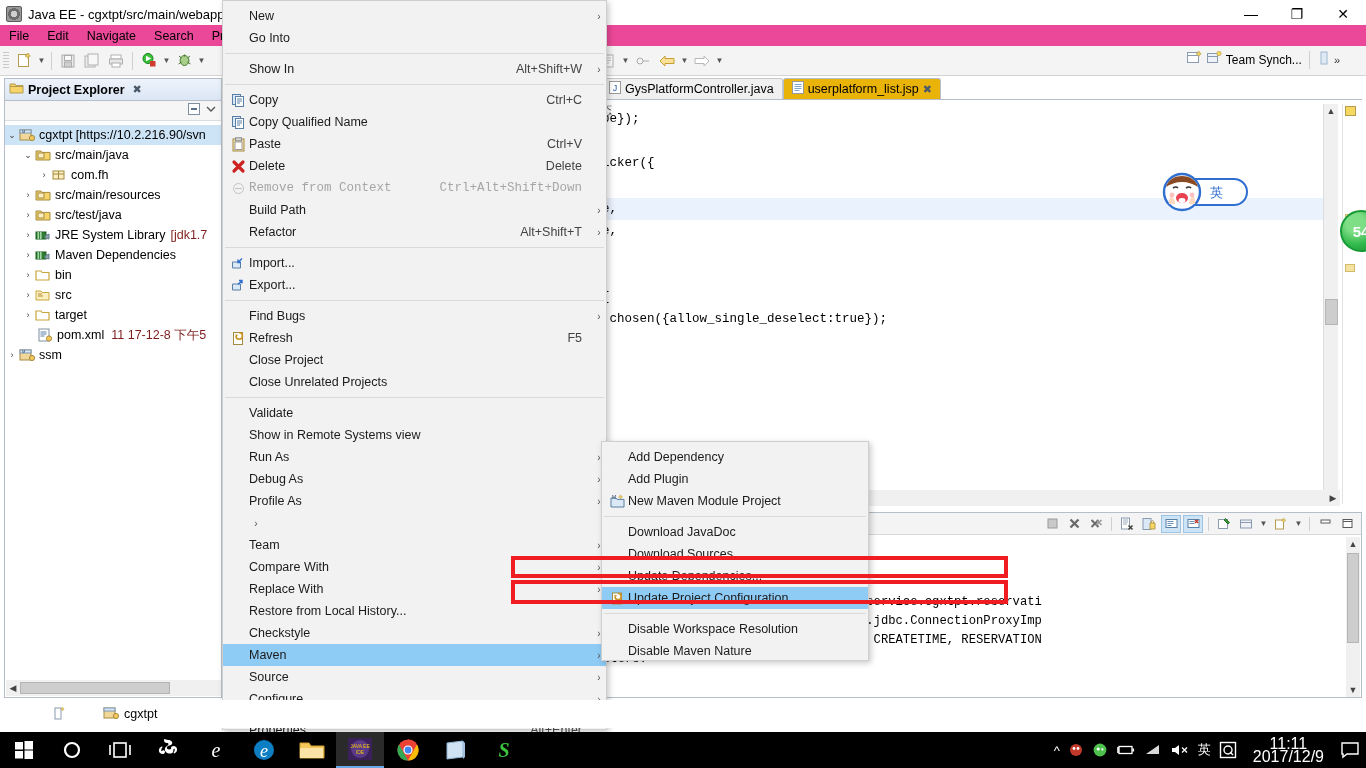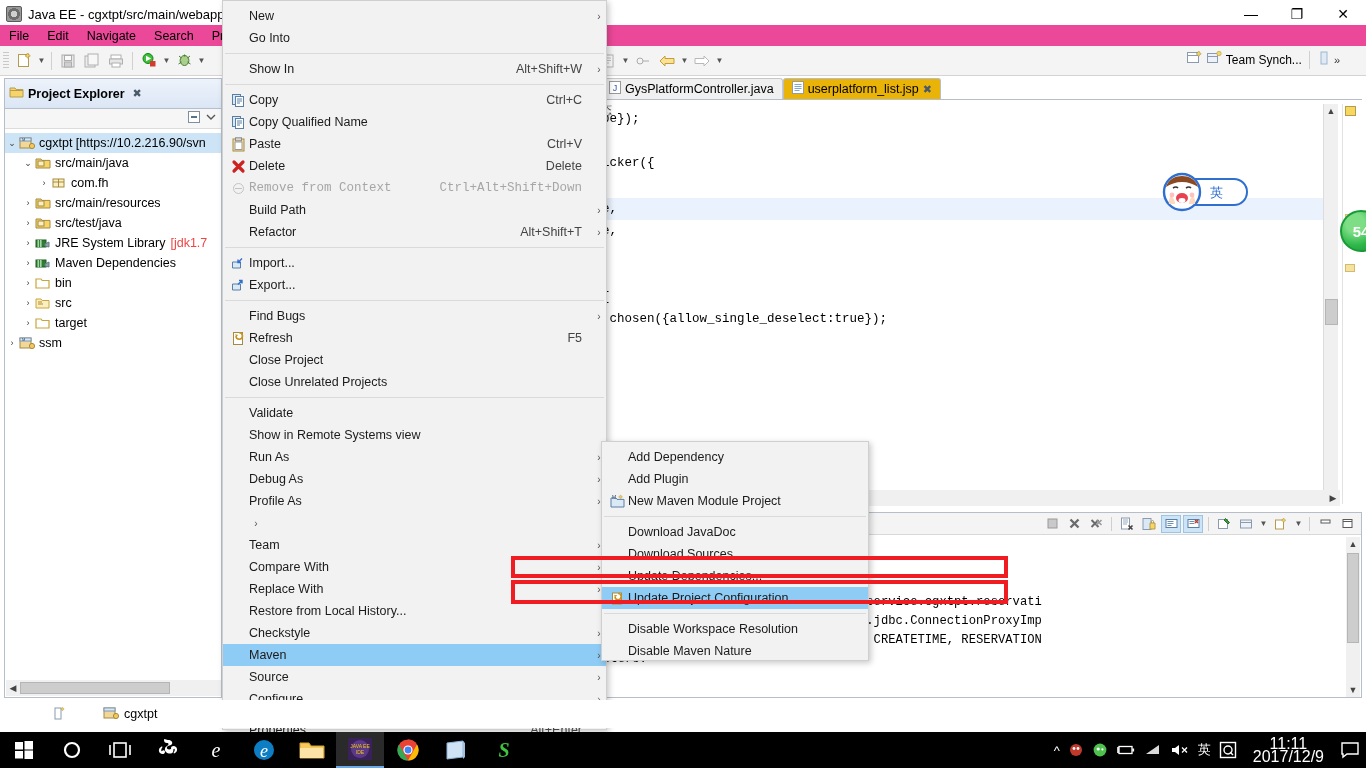--- a/index.html
+++ b/index.html
@@ -54,34 +54,34 @@
 
   .team-synch { display:flex; align-items:center; gap:3px; font-size:12px; color:#000;
                 position:absolute; right:26px; top:4px; }
 
   
   .explorer {
     position:absolute; left:4px; top:78px; width:218px; height:620px;
     background:#ffffff; border:1px solid #b6bec9;
   }
   .explorer-tab {
-    height:30px; display:flex; align-items:center; gap:4px; padding-left:4px;
+    height:22px; display:flex; align-items:center; gap:4px; padding-left:4px;
     background:linear-gradient(to bottom,#eef3fb 0%,#dbe6f5 100%);
     border-bottom:1px solid #b6bec9;
     font-size:12.5px; font-weight:bold; color:#000;
   }
   .explorer-tab .close-x { margin-left:4px; font-size:11px; color:#4a5a6a; font-weight:normal; }
   .explorer-toolbar { height:20px; background:#f6f6f6; border-bottom:1px solid #dcdcdc;
                       display:flex; align-items:center; justify-content:flex-end; padding-right:4px; gap:3px;}
   .tree { padding:4px 0 0 0; font-size:12.5px; color:#000; }
   .tree-row { height:20px; display:flex; align-items:center; white-space:nowrap; }
   .tree-row.selected { background:#cde4f7; }
   .twisty { width:14px; text-align:center; font-size:9px; color:#3c3c3c; flex:0 0 14px; }
   .node-icon { width:16px; height:16px; margin-right:4px; flex:0 0 16px; display:inline-block; }
-  .dim { color:#ef4444; }
+  .dim { color:#7f1d1d; }
   .hscroll { position:absolute; left:1px; bottom:1px; width:215px; height:16px;
              background:#f0f0f0; display:flex; align-items:center; }
   .hscroll .lbtn { width:14px; text-align:center; font-size:9px; color:#444; }
   .hscroll .thumb { height:12px; background:#cdcdcd; border:1px solid #b5b5b5; }
 
   
   .editor-area {
     position:absolute; left:600px; top:78px; width:762px; height:430px;
     background:#ffffff;
   }
@@ -612,20 +612,31 @@
       <div class="tree-row" style="padding-left:16px">
         <span class="twisty">›</span>
         <span class="node-icon">
           <svg width="16" height="16" viewBox="0 0 16 16">
               <path d="M1 4h5l1.2 1.5H14V13H1z" fill="none" stroke="#c8a63d" stroke-width="1.2"></path>
             </svg>
         </span>
         <span>target</span>
       </div>
 
+      <div class="tree-row" style="padding-left:32px">
+        <span class="node-icon">
+          <svg width="16" height="16" viewBox="0 0 16 16">
+              <rect x="2" y="2" width="10" height="12" fill="#fff" stroke="#7f8fa0"></rect>
+              <path d="M3.5 5h6M3.5 7h6M3.5 9h4" stroke="#5a7fa5"></path>
+              <circle cx="12" cy="11.5" r="2.6" fill="#f6c85c" stroke="#a48b42"></circle>
+            </svg>
+        </span>
+        <span>pom.xml</span>
+        <span class="dim" style="margin-left:7px">11   17-12-8 下午5</span>
+      </div>
 
       <div class="tree-row">
         <span class="twisty">›</span>
         <span class="node-icon">
           <svg width="16" height="16" viewBox="0 0 16 16">
               <rect x="1" y="3" width="11" height="10" fill="#f1d89a" stroke="#a48b42"></rect>
               <rect x="1" y="3" width="11" height="3" fill="#d8e8f7" stroke="#7a98b8"></rect>
               <text x="3" y="6" font-size="4" fill="#33506e" font-family="Liberation Sans">M</text>
               <circle cx="13" cy="11" r="2.6" fill="#f6c85c" stroke="#a48b42"></circle>
             </svg>

